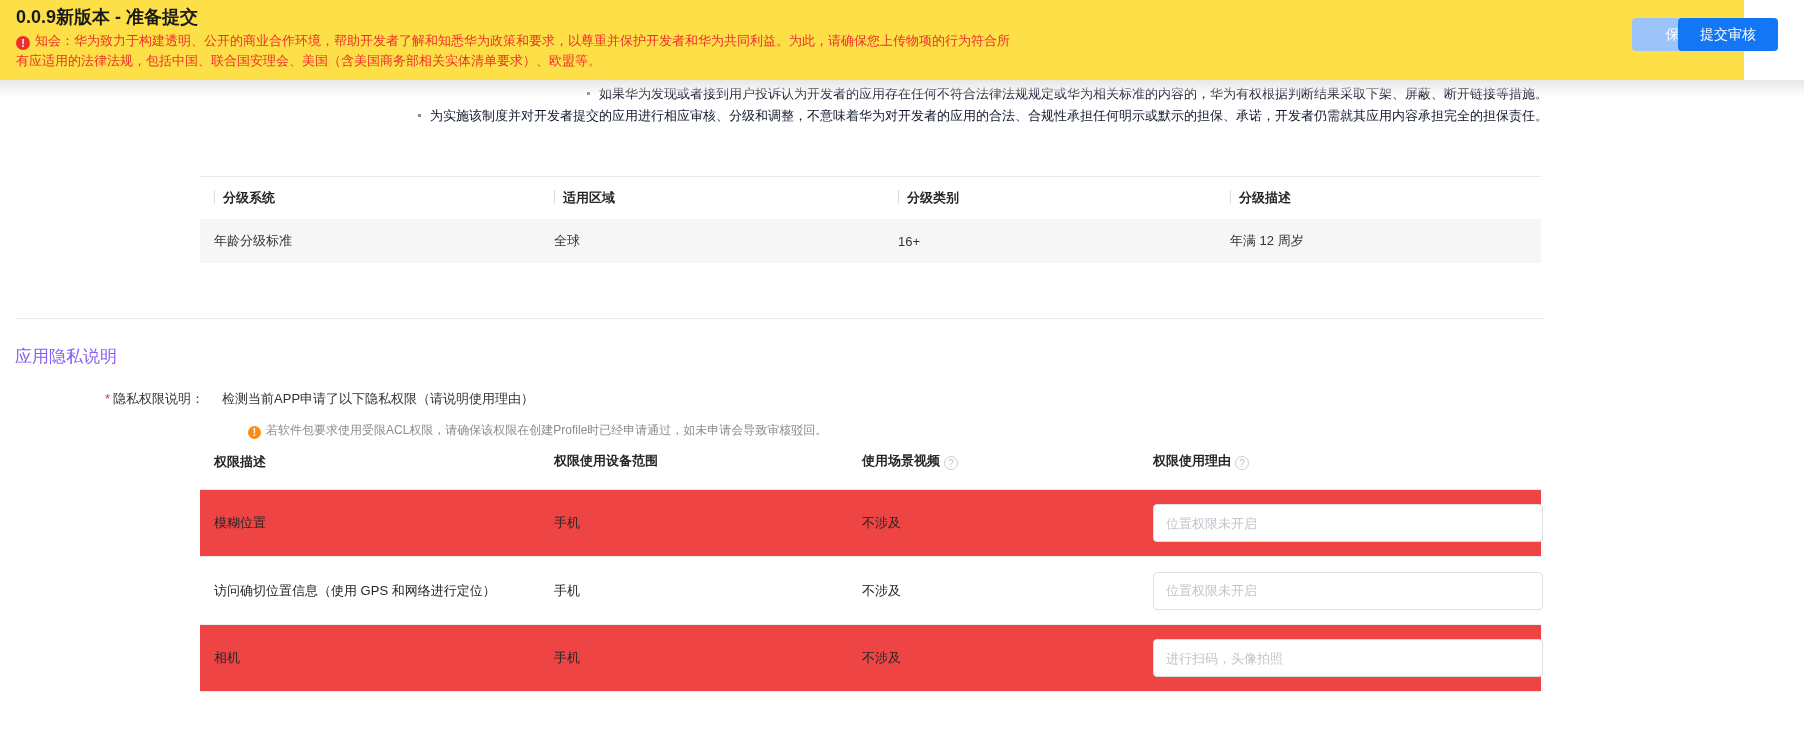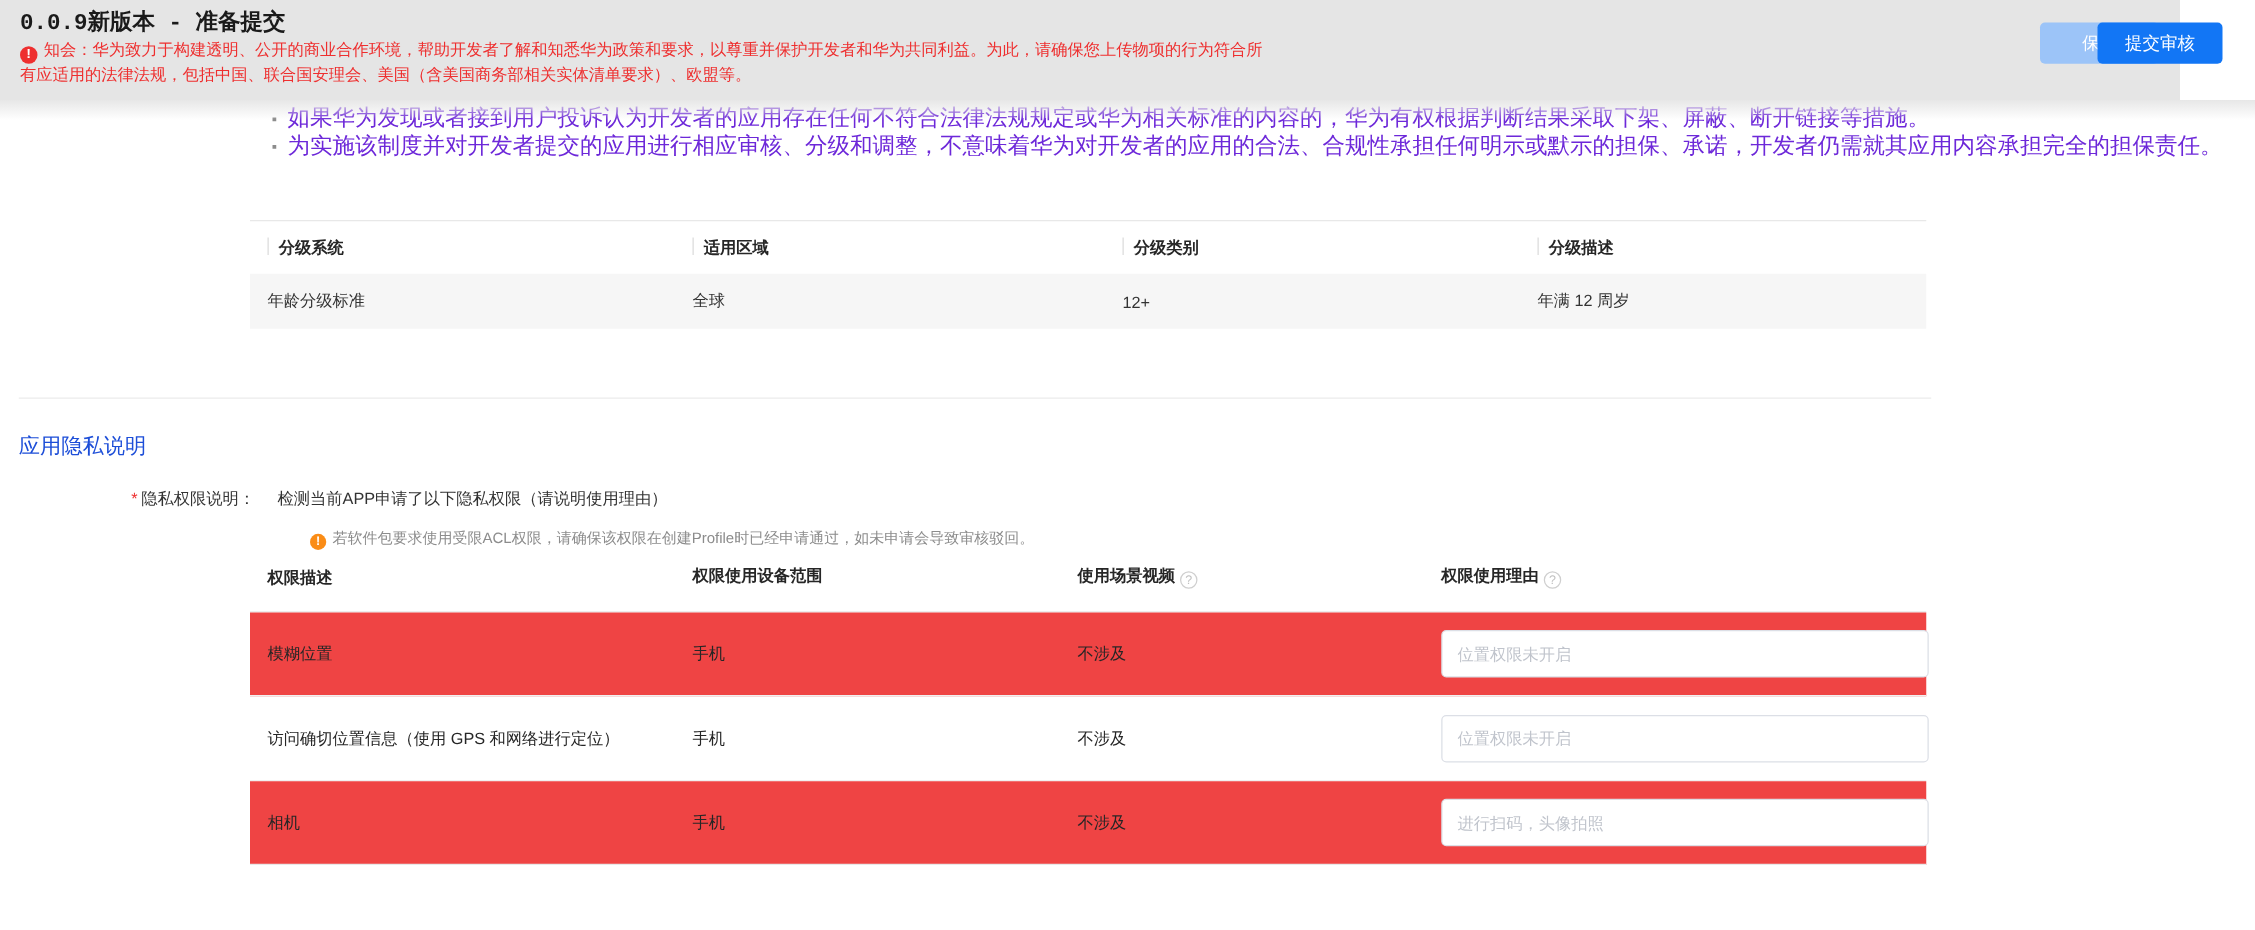--- a/index.html
+++ b/index.html
@@ -4,49 +4,49 @@
 <style>
   * { box-sizing: border-box; margin: 0; padding: 0; }
   body {
     width: 1804px; height: 744px; background: #fff;
     font-family: "Liberation Sans", "DejaVu Sans", sans-serif;
     color: #262626; overflow: hidden;
   }
   .page { position: relative; width: 1804px; height: 744px; background:#fff; }
 
   
-  .topbar { position:absolute; top:0; left:0; width:1744px; height:80px; background:#e5e5e5; z-index:6;font-family:Liberation Mono, monospace; }
+  .topbar { position:absolute; top:0; left:0; width:1744px; height:80px; background:#fde047; z-index:6; }
   .page-title { position:absolute; left:16px; top:5px; font-size:18px; font-weight:bold; color:#1a1a1a; }
   .notice { position:absolute; left:16px; top:31px; width:1000px; font-size:13px; line-height:20px; color:#ee2f2f; }
   .notice-icon { display:inline-block; width:14px; height:14px; border-radius:50%; background:#ee2f2f; color:#fff;
     font-size:11px; font-weight:bold; text-align:center; line-height:14px; margin-right:5px; vertical-align:-2px; }
   .btn { position:absolute; top:18px; height:33px; border:none; border-radius:4px; color:#fff; font-size:14px;
     font-family:inherit; cursor:pointer; }
   .btn-save { left:1632px; width:95px; background:#9cc4f8; }
   .btn-submit { left:1678px; width:100px; background:#1276f5; }
   .header-shadow { position:absolute; top:80px; left:0; width:1804px; height:16px; z-index:5; pointer-events:none;
     background:linear-gradient(#e7e7e7, rgba(255,255,255,0)); }
 
   
-  .bullets { position:absolute; left:218px; top:92px; width:1330px; list-style:none; font-size:18px; color:#6d28d9; }
+  .bullets { position:absolute; left:218px; top:92px; width:1330px; list-style:none; font-size:13px; color:#0f172a;text-align:right; }
   .bullets li { line-height:20px; margin-bottom:2px; white-space:nowrap; }
   .bullets li:first-child { margin-top:-8px; } 
   .sq { display:inline-block; width:3px; height:3px; background:#8c8c8c; margin-right:9px; vertical-align:3px; }
 
   
   .rating-table { position:absolute; left:200px; top:176px; width:1341px; border-top:1px solid #e8e8e8; font-size:13px; }
   .rt-head { display:flex; height:42px; align-items:center; font-weight:600; color:#262626; }
   .rt-head .cell::before { content:""; display:inline-block; width:1px; height:14px; background:#dcdcdc; margin-right:8px; vertical-align:-2px; }
   .rt-row { display:flex; height:44px; align-items:center; background:#f6f6f6; color:#333; }
   .cell { padding-left:14px; }
   .c1 { width:340px; } .c2 { width:344px;font-family:Liberation Serif, serif; } .c3 { width:332px; } .c4 { width:325px; }
 
   
   .divider { position:absolute; left:15px; top:318px; width:1530px; height:1px; background:#ececec; }
-  .section-title { position:absolute; left:15px; top:345px; font-size:17px; font-weight:500; color:#1d4ed8; }
+  .section-title { position:absolute; left:15px; top:345px; font-size:17px; font-weight:500; color:#8b5cf6; }
   .form-row { position:absolute; left:105px; top:390px; font-size:13px; color:#333; }
   .req { color:#ee2f2f; margin-right:3px; }
   .form-label { font-weight:normal; margin-right:18px; }
   .acl-notice { position:absolute; left:248px; top:422px; font-size:12px; color:#8c8c8c; }
   .warn-icon { display:inline-block; width:13px; height:13px; border-radius:50%; background:#fa8c16; color:#fff;
     font-size:10px; font-weight:bold; text-align:center; line-height:13px; margin-right:5px; vertical-align:-2px; }
 
   
   .perm-table { position:absolute; left:200px; top:452px; width:1341px; font-size:13px; }
   .pt-head { display:flex; height:38px; align-items:flex-start; font-weight:600; color:#262626; border-bottom:1px solid #e8e8e8; }
@@ -83,21 +83,21 @@
   <div class="rating-table">
     <div class="rt-head">
       <div class="cell c1">分级系统</div>
       <div class="cell c2">适用区域</div>
       <div class="cell c3">分级类别</div>
       <div class="cell c4">分级描述</div>
     </div>
     <div class="rt-row">
       <div class="cell c1">年龄分级标准</div>
       <div class="cell c2">全球</div>
-      <div class="cell c3">12+</div>
+      <div class="cell c3">16+</div>
       <div class="cell c4">年满 12 周岁</div>
     </div>
   </div>
 
   <div class="divider"></div>
 
   <div class="section-title">应用隐私说明</div>
 
   <div class="form-row">
     <span class="req">*</span><span class="form-label">隐私权限说明：</span><span>检测当前APP申请了以下隐私权限（请说明使用理由）</span>

